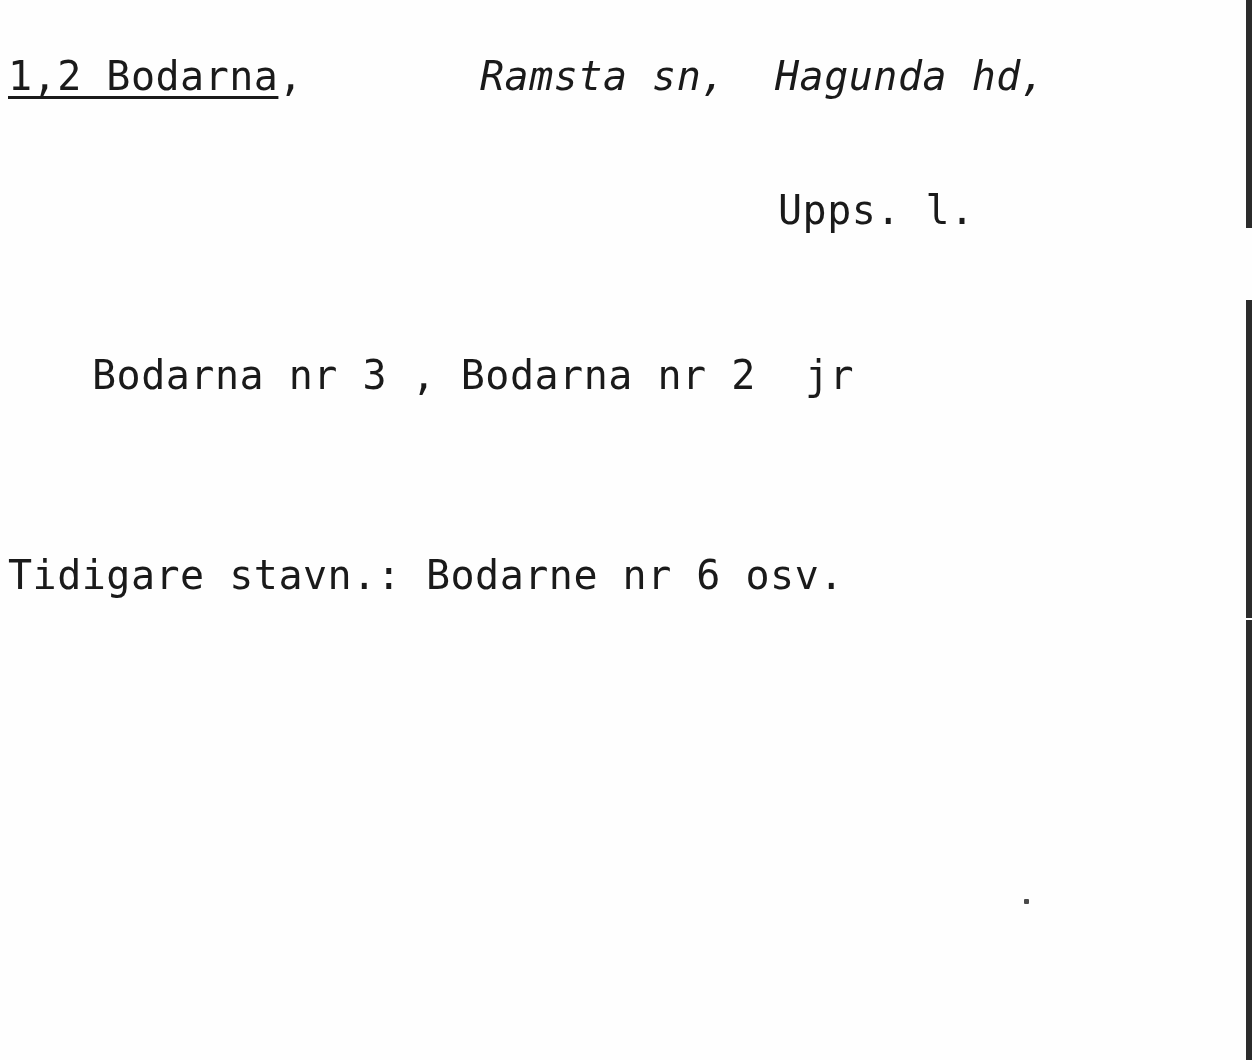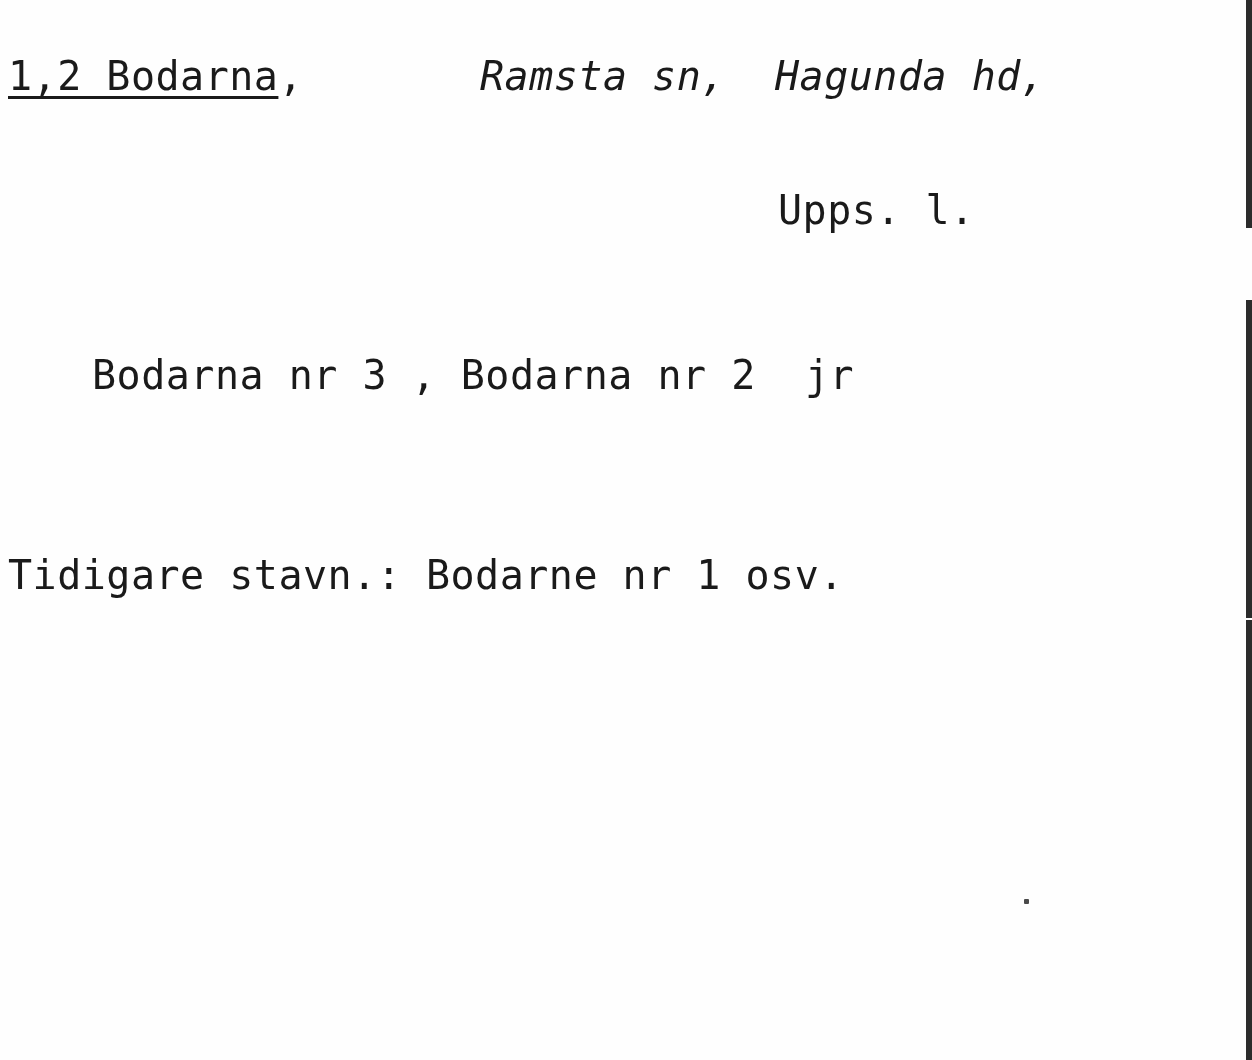--- a/index.html
+++ b/index.html
@@ -79,17 +79,17 @@
 
   <div class="typed line-title"><span class="underlined">1,2 Bodarna</span><span>,</span></div>
 
   <div class="typed line-parish">Ramsta sn,  Hagunda hd,</div>
 
   <div class="typed line-county">Upps. l.</div>
 
   <div class="typed line-body1">Bodarna nr 3 , Bodarna nr 2  jr</div>
 
 
-  <div class="typed line-body3">Tidigare stavn.: Bodarne nr 1 osv.</div>
+  <div class="typed line-body3">Tidigare stavn.: Bodarne nr 6 osv.</div>
 
   <div class="ink-dot"></div>
 
 </div>
 
 </body></html>

